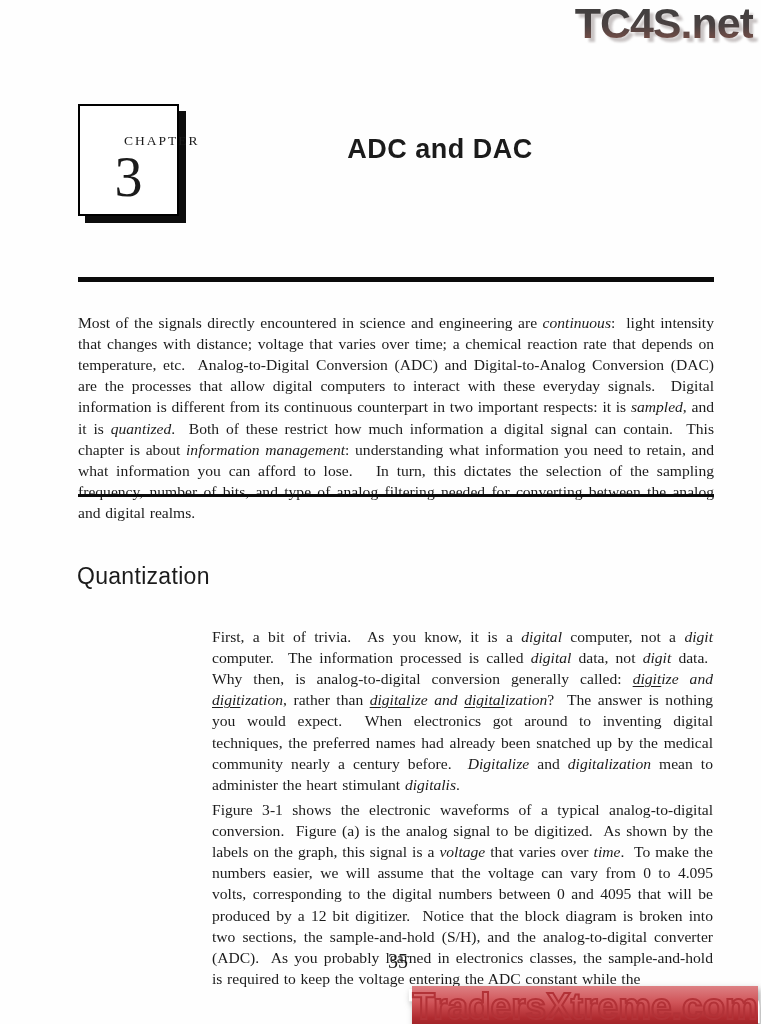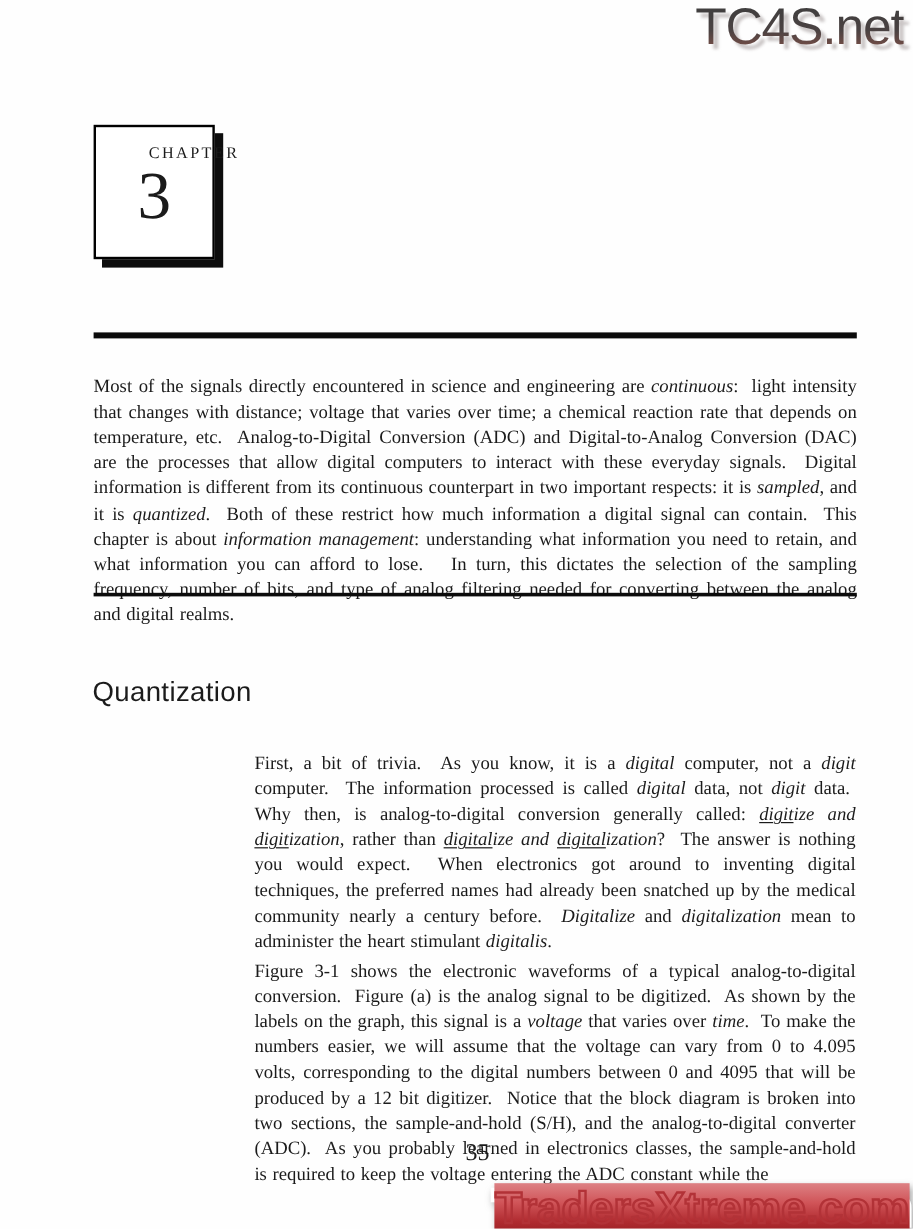--- a/index.html
+++ b/index.html
@@ -1,29 +1,29 @@
 <!DOCTYPE html>
 <html><head>
 <meta charset="utf-8">
 <style>
   html,body{margin:0;padding:0;background:#ffffff;}
   .page{position:relative;width:761px;height:1024px;background:#fefefe;overflow:hidden;
         font-family:"Liberation Serif",serif;color:#1b1b1b;}
 
   
   .tc4s{position:absolute;top:1px;right:8px;font-family:"Liberation Sans",sans-serif;
-        font-weight:normal;font-size:43px;letter-spacing:-1px;line-height:1.05;white-space:nowrap;}
+        font-weight:bold;font-size:43px;letter-spacing:-1px;line-height:1.05;white-space:nowrap;}
   .tc4s .ghost{position:absolute;left:4px;top:4px;color:#c9c4c4;filter:blur(1.2px);}
   .tc4s .grad{position:relative;background:linear-gradient(180deg,#3f3e3e 12%,#4a4242 55%,#7a4f47 88%,#855850 100%);
         -webkit-background-clip:text;background-clip:text;color:transparent;}
 
   
   .chapter-box{position:absolute;left:78px;top:104px;width:97px;height:108px;background:#ffffff;
         border:2px solid #000;box-shadow:7px 7px 0 #0d0d0d;text-align:center;}
-  .chapter-label{margin-top:14px;font-size:13.5px;letter-spacing:2px;padding-left:44px;}
+  .chapter-label{margin-top:27px;font-size:13.5px;letter-spacing:2px;padding-left:44px;}
   .chapter-number{font-size:56px;line-height:1.02;}
 
   .doc-title{position:absolute;left:190px;top:134px;width:500px;text-align:center;
         font-family:"Liberation Sans",sans-serif;font-weight:bold;font-size:27px;letter-spacing:.5px;}
 
   .rule-thick{position:absolute;left:78px;top:277px;width:636px;height:5px;background:#0b0b0b;}
   .rule-thin{position:absolute;left:78px;top:494px;width:636px;height:3px;background:#0b0b0b;z-index:1;}
 
   .body-text{position:absolute;text-align:justify;font-size:15.6px;line-height:21.2px;word-spacing:.8px;}
   .intro{left:78px;top:296px;width:636px;}
@@ -62,20 +62,21 @@
   <div class="tc4s">
     <span class="ghost">TC4S.net</span>
     <span class="grad">TC4S.net</span>
   </div>
 
   <div class="chapter-box">
     <div class="chapter-label">CHAPTER</div>
     <div class="chapter-number">3</div>
   </div>
 
+  <div class="doc-title">ADC and DAC</div>
 
   <div class="rule-thick"></div>
 
   <p class="body-text intro"><span>Most of the signals directly encountered in science and engineering are </span><span class="it">continuous</span><span>:&nbsp; light intensity that changes with distance; voltage that varies over time; a chemical reaction rate that depends on temperature, etc.&nbsp; Analog-to-Digital Conversion (ADC) and Digital-to-Analog Conversion (DAC) are the processes that allow digital computers to interact with these everyday signals.&nbsp; Digital information is different from its continuous counterpart in two important respects: it is </span><span class="it">sampled</span><span>, and it is </span><span class="it">quantized</span><span>.&nbsp; Both of these restrict how much information a digital signal can contain.&nbsp; This chapter is about </span><span class="it">information management</span><span>: understanding what information you need to retain, and what information you can afford to lose.&nbsp;&nbsp; In turn, this dictates the selection of the sampling frequency, number of bits, and type of analog filtering needed for converting between the analog and digital realms.</span></p>
 
   <div class="rule-thin"></div>
 
 
   <div class="section-heading">Quantization</div>
 

